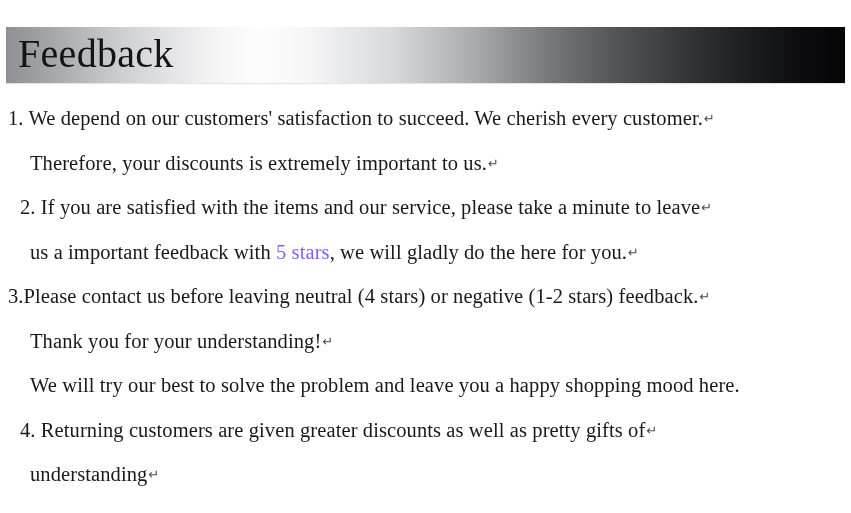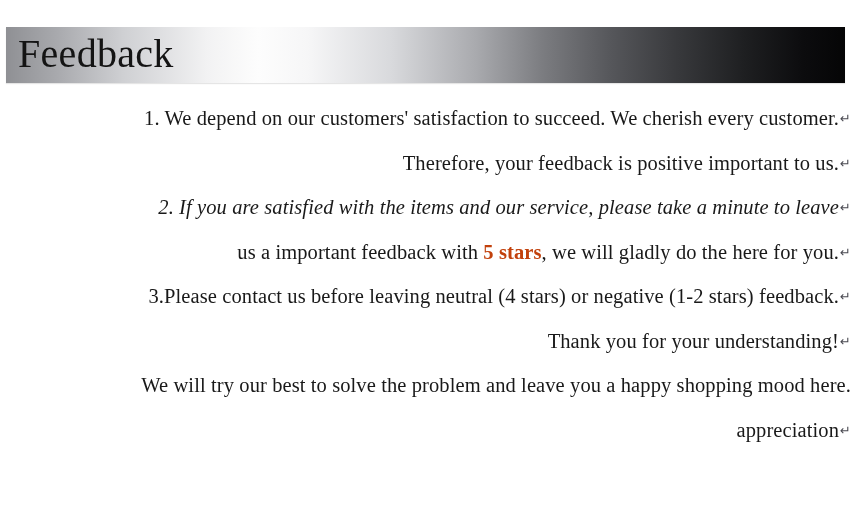--- a/index.html
+++ b/index.html
@@ -15,21 +15,20 @@
     overflow: hidden;
     -webkit-font-smoothing: antialiased;
   }
 
   .page {
     position: relative;
     width: 851px;
     height: 513px;
     background: #ffffff;
     box-sizing: border-box;
-    text-align: right;
   }
 
   
   .banner {
     position: absolute;
     left: 6px;
     top: 27px;
     width: 839px;
     height: 56px;
     background: linear-gradient(
@@ -76,27 +75,27 @@
   .line {
     font-family: "Liberation Serif", "DejaVu Serif", serif;
     font-size: 20.5px;
     line-height: 44.5px;
     height: 44.5px;
     color: #191919;
     white-space: nowrap;
     letter-spacing: 0.1px;
   }
 
-  .indent-0 { padding-left: 20px; }
-  .indent-1 { padding-left: 12px; font-style: italic; }
+  .indent-0 { padding-left: 8px; }
+  .indent-1 { padding-left: 20px; }
   .indent-2 { padding-left: 30px; }
 
   .red-bold {
-    color: #c2410c;
-    font-weight: bold;
+    color: #8b5cf6;
+    font-weight: normal;
   }
 
   .pilcrow {
     font-family: "Liberation Sans", "DejaVu Sans", sans-serif;
     font-size: 13px;
     color: #4a4a52;
     vertical-align: 2px;
     padding-left: 1px;
   }
 </style>
@@ -104,22 +103,23 @@
 <body>
 
 <div class="page">
 
   <div class="banner">
     <div class="banner-title">Feedback</div>
   </div>
 
   <div class="content">
       <div class="line indent-0"><span>1. We depend on our customers' satisfaction to succeed. We cherish every customer.</span><span class="pilcrow">↵</span></div>
-      <div class="line indent-2"><span>Therefore, your feedback is positive important to us.</span><span class="pilcrow">↵</span></div>
+      <div class="line indent-2"><span>Therefore, your discounts is extremely important to us.</span><span class="pilcrow">↵</span></div>
       <div class="line indent-1"><span>2. If you are satisfied with the items and our service, please take a minute to leave</span><span class="pilcrow">↵</span></div>
       <div class="line indent-2"><span>us a important feedback with </span><span class="red-bold">5 stars</span><span>, we will gladly do the here for you.</span><span class="pilcrow">↵</span></div>
       <div class="line indent-0"><span>3.Please contact us before leaving neutral (4 stars) or negative (1-2 stars) feedback.</span><span class="pilcrow">↵</span></div>
       <div class="line indent-2"><span>Thank you for your understanding!</span><span class="pilcrow">↵</span></div>
       <div class="line indent-2"><span>We will try our best to solve the problem and leave you a happy shopping mood here.</span></div>
-      <div class="line indent-2"><span>appreciation</span><span class="pilcrow">↵</span></div>
+      <div class="line indent-1"><span>4. Returning customers are given greater discounts as well as pretty gifts of</span><span class="pilcrow">↵</span></div>
+      <div class="line indent-2"><span>understanding</span><span class="pilcrow">↵</span></div>
     </div>
 
 </div>
 
 </body></html>

